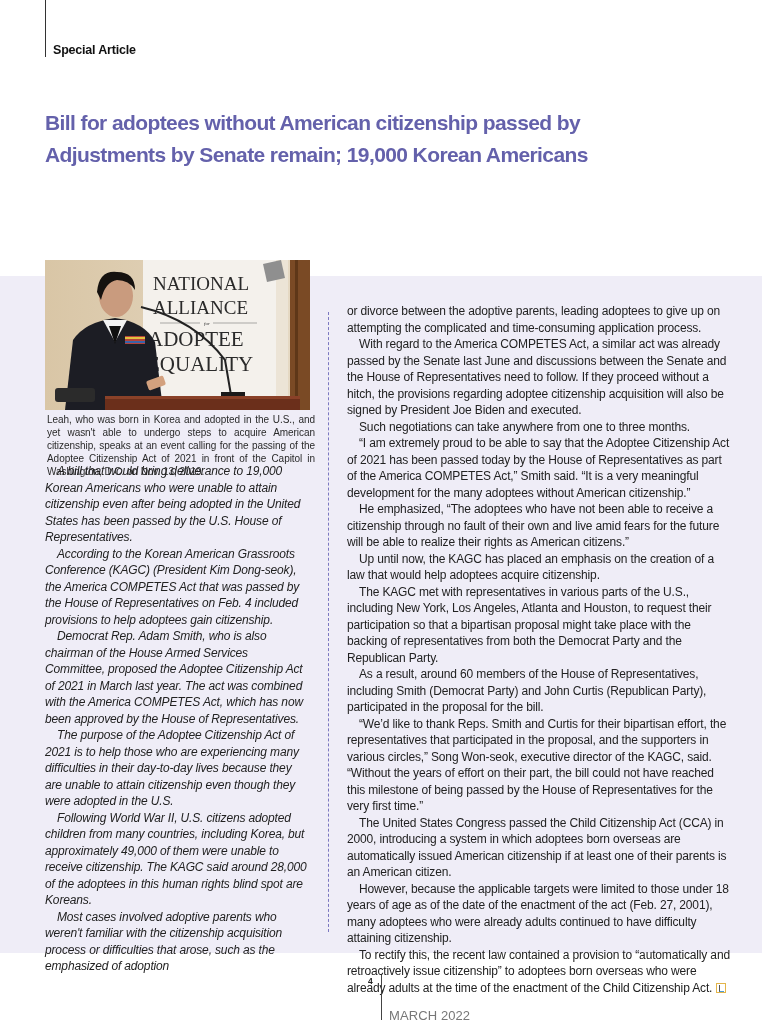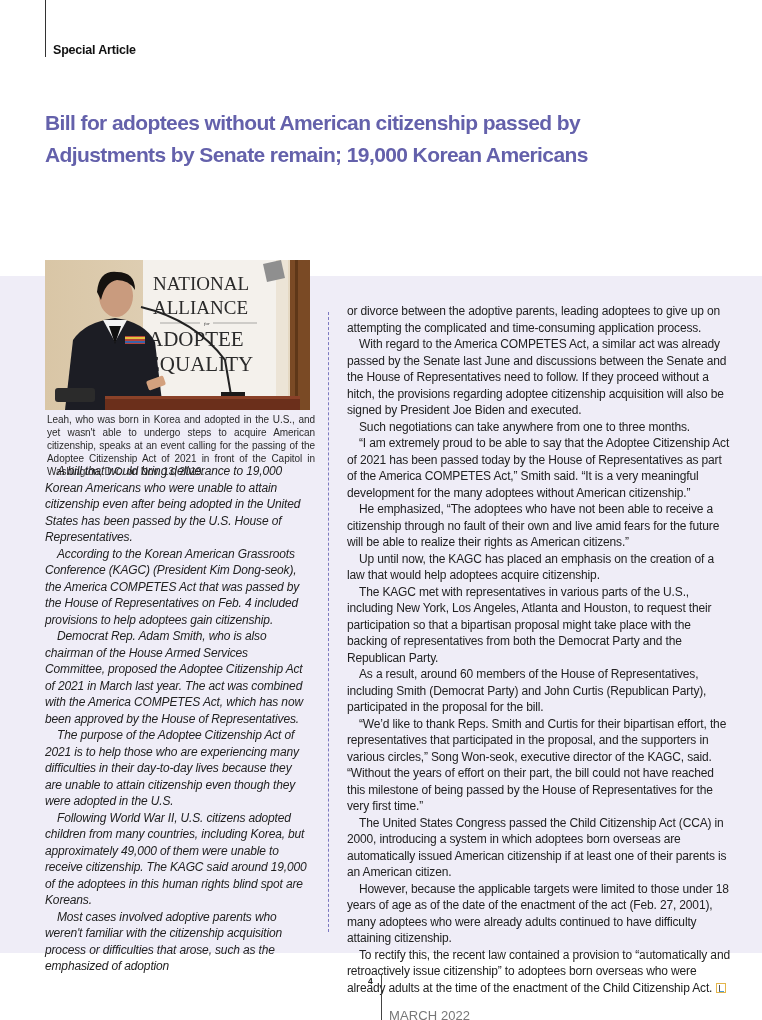--- a/index.html
+++ b/index.html
@@ -95,21 +95,21 @@
   </svg>
 </div>
 
 <div class="caption">Leah, who was born in Korea and adopted in the U.S., and yet wasn't able to undergo steps to acquire American citizenship, speaks at an event calling for the passing of the Adoptee Citizenship Act of 2021 in front of the Capitol in Washington, D.C. on Nov. 13, 2019.</div>
 
 <div class="col col-left">
   <p>A bill that would bring deliverance to 19,000 Korean Americans who were unable to attain citizenship even after being adopted in the United States has been passed by the U.S. House of Representatives.</p>
   <p>According to the Korean American Grassroots Conference (KAGC) (President Kim Dong-seok), the America COMPETES Act that was passed by the House of Representatives on Feb. 4 included provisions to help adoptees gain citizenship.</p>
   <p>Democrat Rep. Adam Smith, who is also chairman of the House Armed Services Committee, proposed the Adoptee Citizenship Act of 2021 in March last year. The act was combined with the America COMPETES Act, which has now been approved by the House of Representatives.</p>
   <p>The purpose of the Adoptee Citizenship Act of 2021 is to help those who are experiencing many difficulties in their day-to-day lives because they are unable to attain citizenship even though they were adopted in the U.S.</p>
-  <p>Following World War II, U.S. citizens adopted children from many countries, including Korea, but approximately 49,000 of them were unable to receive citizenship. The KAGC said around 19,000 of the adoptees in this human rights blind spot are Koreans.</p>
+  <p>Following World War II, U.S. citizens adopted children from many countries, including Korea, but approximately 49,000 of them were unable to receive citizenship. The KAGC said around 28,000 of the adoptees in this human rights blind spot are Koreans.</p>
   <p>Most cases involved adoptive parents who weren't familiar with the citizenship acquisition process or difficulties that arose, such as the emphasized of adoption</p>
 </div>
 
 <div class="col-divider"></div>
 
 <div class="col col-right">
   <p class="cont">or divorce between the adoptive parents, leading adoptees to give up on attempting the complicated and time-consuming application process.</p>
   <p>With regard to the America COMPETES Act, a similar act was already passed by the Senate last June and discussions between the Senate and the House of Representatives need to follow. If they proceed without a hitch, the provisions regarding adoptee citizenship acquisition will also be signed by President Joe Biden and executed.</p>
   <p>Such negotiations can take anywhere from one to three months.</p>
   <p>“I am extremely proud to be able to say that the Adoptee Citizenship Act of 2021 has been passed today by the House of Representatives as part of the America COMPETES Act,” Smith said. “It is a very meaningful development for the many adoptees without American citizenship.”</p>

